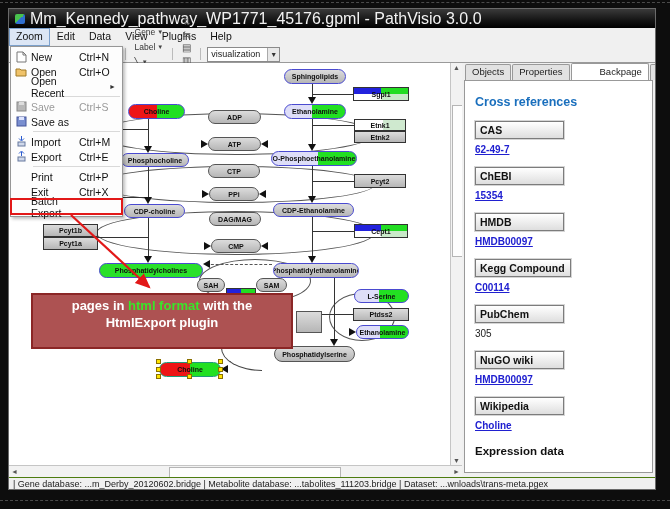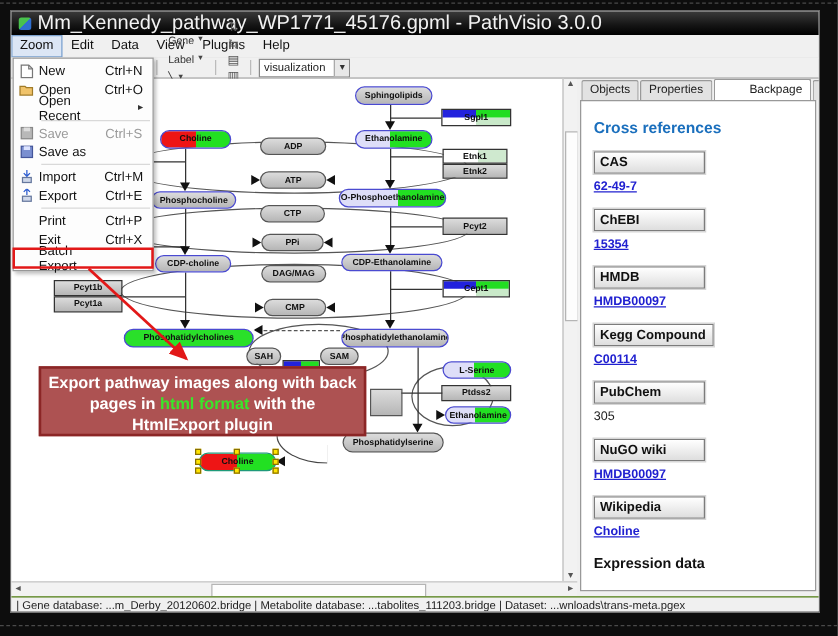--- a/index.html
+++ b/index.html
@@ -78,21 +78,21 @@
            border:2px solid #8b2626;box-sizing:border-box;z-index:6;color:#fff;font-weight:bold;
            font-size:13px;text-align:center;line-height:1.3;padding-top:3px;}
   #callout .hl{color:#3ae52a;}
   
   #file-menu{position:absolute;left:1px;top:37px;width:113px;background:#fdfdfd;border:1px solid #979797;
              box-shadow:2px 2px 3px rgba(0,0,0,.25);z-index:10;padding:2px 0;box-sizing:border-box;}
   .fm-item{display:flex;align-items:center;height:15px;font-size:10.5px;color:#111;padding-right:3px;}
   .fm-item.disabled{color:#9a9a9a;}
   .fm-icon{width:20px;flex:0 0 auto;display:flex;align-items:center;justify-content:center;}
   .fm-label{flex:1;}
-  .fm-short{width:40px;text-align:center;flex:0 0 auto;}
+  .fm-short{width:40px;text-align:left;flex:0 0 auto;}
   .fm-sub{width:10px;font-size:7px;color:#333;}
   .fm-sep{height:1px;background:#d9d9d9;margin:2px 2px 2px 22px;}
   .fm-item.annotated{outline:2px solid #e21818;outline-offset:-1px;}
   #red-overlay{position:absolute;left:0;top:0;width:648px;height:482px;z-index:12;pointer-events:none;}
 </style>
 </head>
 <body>
 
 <div id="frame">
   <div class="shot-line" style="top:2px"></div>
@@ -232,21 +232,20 @@
           <div class="rectnode" style="left: 345px; top: 68px; width: 52px; height: 12px; border: 1px solid rgb(51, 51, 51); background: linear-gradient(rgb(220, 220, 220), rgb(182, 182, 182));">Etnk2</div>
           <div class="rectnode" style="left: 345px; top: 111px; width: 52px; height: 14px; border: 1px solid rgb(51, 51, 51); background: linear-gradient(rgb(220, 220, 220), rgb(182, 182, 182));">Pcyt2</div>
           <div class="rectnode" style="left: 345px; top: 161px; width: 54px; height: 14px; border: 1px solid rgb(51, 51, 51); background: linear-gradient(90deg, rgb(34, 34, 221) 50%, rgb(34, 221, 34) 50%) center top / 100% 50% no-repeat, linear-gradient(90deg, rgb(255, 255, 255) 50%, rgb(201, 233, 201) 50%) center bottom / 100% 50% no-repeat;">Cept1</div>
           <div class="rectnode" style="left: 34px; top: 161px; width: 55px; height: 13px; border: 1px solid rgb(51, 51, 51); background: linear-gradient(rgb(220, 220, 220), rgb(182, 182, 182));">Pcyt1b</div>
           <div class="rectnode" style="left: 34px; top: 174px; width: 55px; height: 13px; border: 1px solid rgb(51, 51, 51); background: linear-gradient(rgb(220, 220, 220), rgb(182, 182, 182));">Pcyt1a</div>
           <div class="rectnode" style="left: 344px; top: 245px; width: 56px; height: 13px; border: 1px solid rgb(51, 51, 51); background: linear-gradient(rgb(220, 220, 220), rgb(182, 182, 182));">Ptdss2</div>
           <div class="rectnode" style="left: 217px; top: 225px; width: 30px; height: 6px; border: 1px solid rgb(51, 51, 51); background: linear-gradient(90deg, rgb(34, 34, 221) 50%, rgb(34, 221, 34) 50%);"></div>
           <div class="rectnode" style="left: 287px; top: 248px; width: 26px; height: 22px; border: 1px solid rgb(85, 85, 85); background: linear-gradient(rgb(220, 220, 220), rgb(182, 182, 182));"></div>
         </div>
       <div id="callout">
-        <div><span>Export pathway images along with back</span></div>
         <div><span>pages in </span><span class="hl">html format</span><span> with the</span></div>
         <div><span>HtmlExport plugin</span></div>
       </div>
     </div>
 
     <div id="vscroll">
       <span class="scroll-arrow" style="top:1px">▲</span>
       <div id="vthumb"></div>
       <span class="scroll-arrow" style="bottom:1px">▼</span>
     </div>

